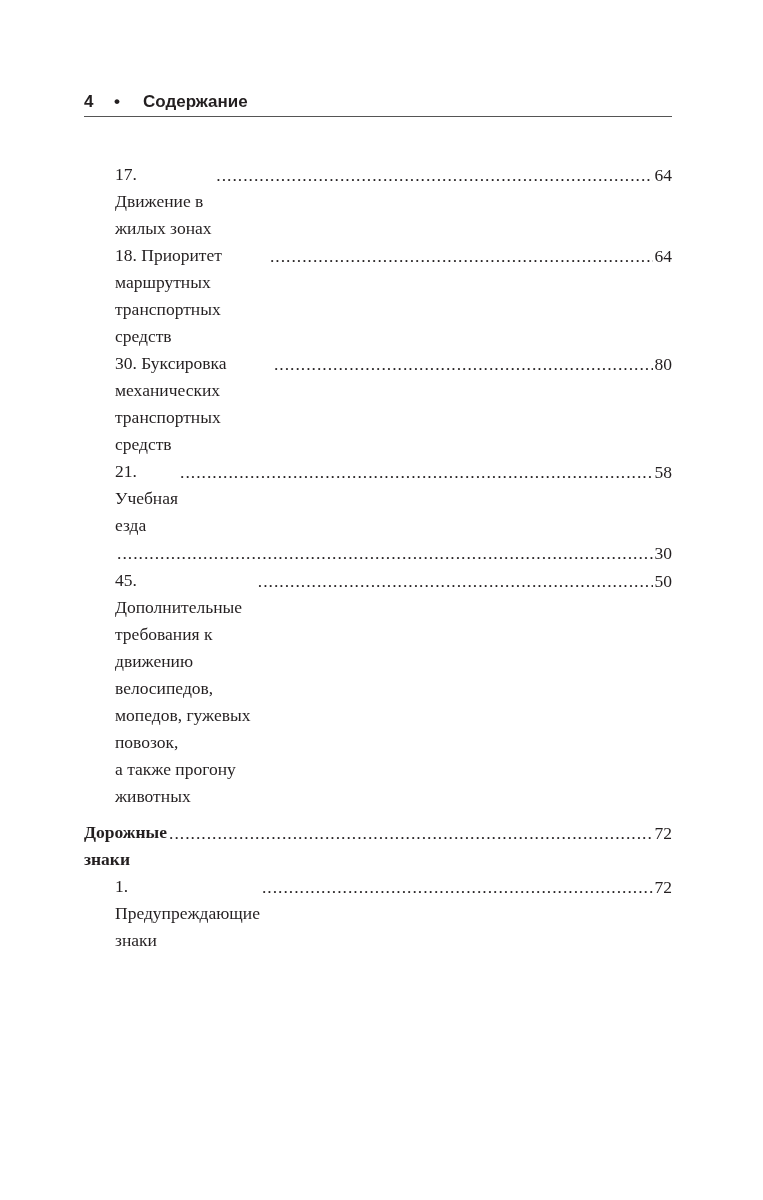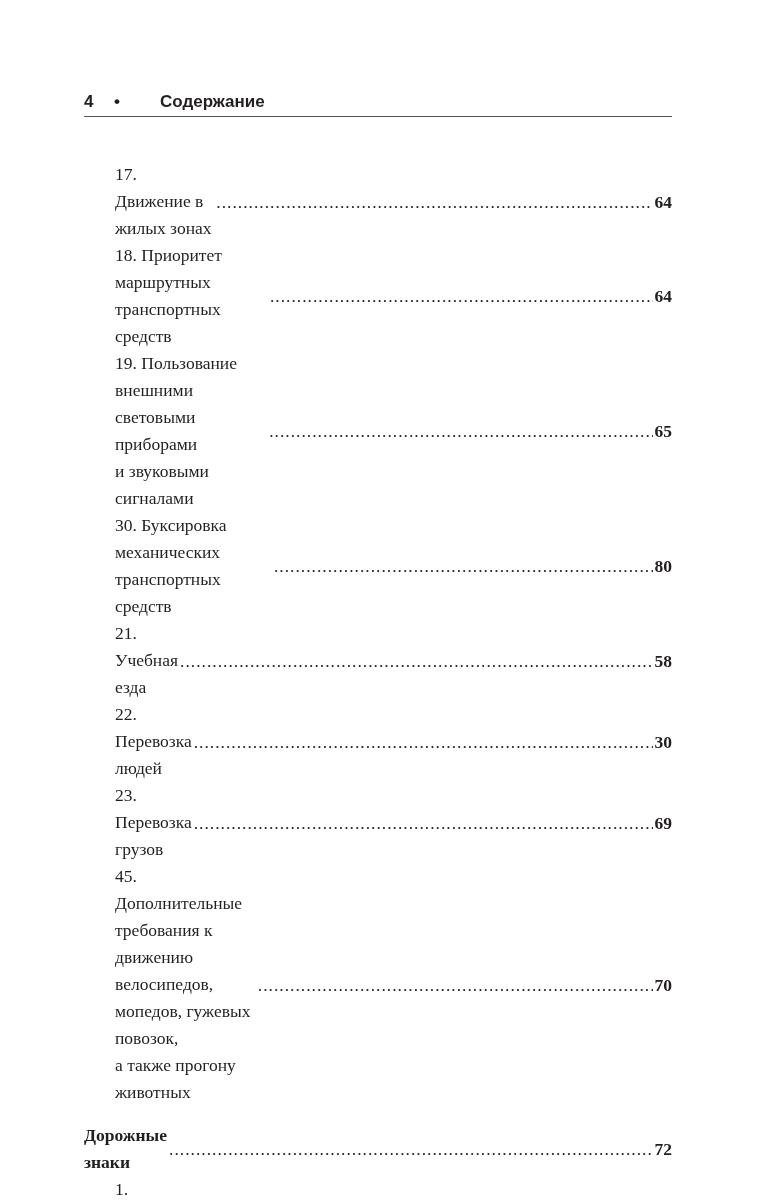--- a/index.html
+++ b/index.html
@@ -1,30 +1,30 @@
 <!DOCTYPE html>
 <html><head>
 <meta charset="utf-8">
 <style>
   html, body { margin: 0; padding: 0; background: #ffffff; }
   body { width: 763px; height: 1200px; position: relative; overflow: hidden; color: #231f20; }
   .header { position: absolute; left: 84px; top: 92px; width: 588px; height: 24px; border-bottom: 1.5px solid #555; }
   .header span { font-family: "Liberation Sans", sans-serif; font-weight: bold; font-size: 17px; position: absolute; top: 0; }
   .hdr-num { left: 0; }
   .hdr-bullet { left: 30px; }
-  .hdr-title { left: 76px; text-align: right; }
+  .hdr-title { left: 59px; text-align: right; }
   .toc { position: absolute; left: 84px; top: 161px; width: 588px; font-family: "Liberation Serif", "DejaVu Serif", serif; font-size: 17.5px; }
-  .entry { display: flex; align-items: center; line-height: 28px; }
+  .entry { display: flex; align-items: flex-start; line-height: 28px; }
   .entry.sub { padding-left: 31px; }
   .entry.section { font-weight: bold; }
-  .entry.gap { margin-top: 16px; }
+  .entry.gap { margin-top: 9px; }
   .entry .title { white-space: pre-line; line-height: 27px; flex: 0 1 auto; }
   .entry .leader { flex: 1 1 auto; overflow: hidden; white-space: nowrap; font-weight: normal; letter-spacing: 1px; margin: 0 2px; min-width: 20px; }
   .entry .leader::after { content: "................................................................................................................................................................................"; }
-  .entry .page { font-weight: bold; flex: 0 0 auto; }
+  .entry .page { font-weight: normal; flex: 0 0 auto; }
 </style>
 </head>
 <body>
 
 <div class="header">
   <span class="hdr-num">4</span>
   <span class="hdr-bullet">•</span>
   <span class="hdr-title">Содержание</span>
 </div>
 
@@ -33,51 +33,39 @@
       <span class="title">17. Движение в жилых зонах</span>
       <span class="leader"></span>
       <span class="page">64</span>
     </div>
     <div class="entry sub">
       <span class="title">18. Приоритет маршрутных транспортных средств</span>
       <span class="leader"></span>
       <span class="page">64</span>
     </div>
     <div class="entry sub">
-      <span class="title">19. Пользование внешними световыми приборами
-и звуковыми сигналами</span>
-      <span class="leader"></span>
-      <span class="page">65</span>
-    </div>
-    <div class="entry sub">
       <span class="title">30. Буксировка механических транспортных средств</span>
       <span class="leader"></span>
       <span class="page">80</span>
     </div>
     <div class="entry sub">
       <span class="title">21. Учебная езда</span>
       <span class="leader"></span>
       <span class="page">58</span>
     </div>
     <div class="entry sub">
-      <span class="title">22. Перевозка людей</span>
       <span class="leader"></span>
       <span class="page">30</span>
-    </div>
-    <div class="entry sub">
-      <span class="title">23. Перевозка грузов</span>
-      <span class="leader"></span>
-      <span class="page">69</span>
     </div>
     <div class="entry sub">
       <span class="title">45. Дополнительные требования к движению
 велосипедов, мопедов, гужевых повозок,
 а также прогону животных</span>
       <span class="leader"></span>
-      <span class="page">70</span>
+      <span class="page">50</span>
     </div>
     <div class="entry section gap">
       <span class="title">Дорожные знаки</span>
       <span class="leader"></span>
       <span class="page">72</span>
     </div>
     <div class="entry sub">
       <span class="title">1. Предупреждающие знаки</span>
       <span class="leader"></span>
       <span class="page">72</span>

